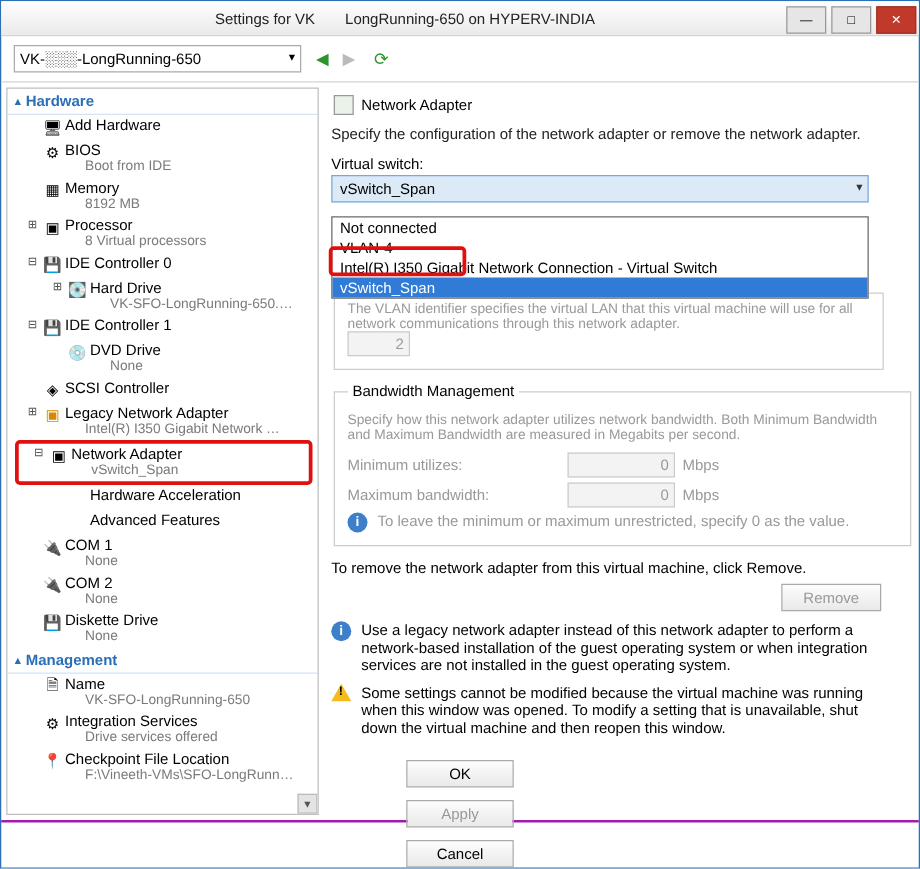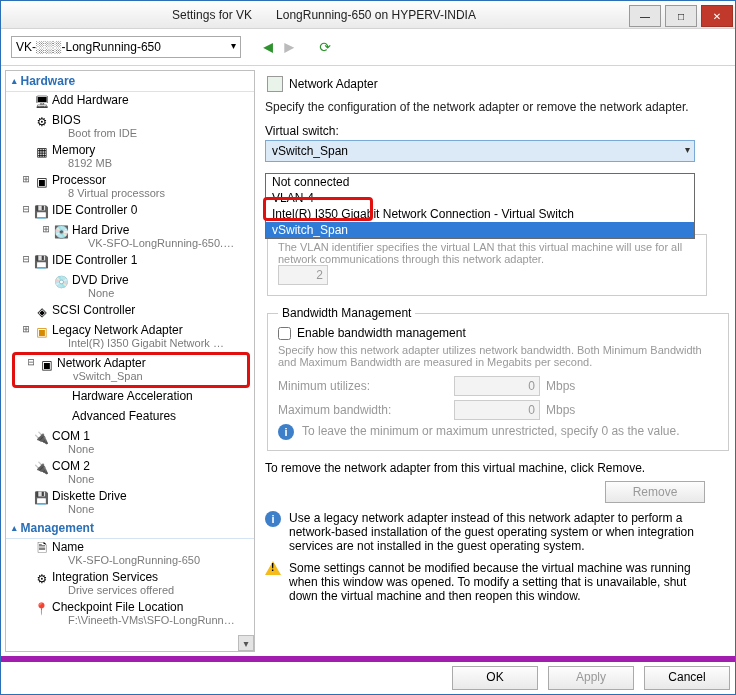--- a/index.html
+++ b/index.html
@@ -5,21 +5,21 @@
   * { box-sizing: border-box; font-family: "Segoe UI", Tahoma, sans-serif; font-size: 12px; }
   body { margin: 0; background: #fff; }
   .window { width: 736px; height: 695px; border: 1px solid #2b6fb6; display: flex; flex-direction: column; background: #fff; }
   .titlebar { height: 28px; background: linear-gradient(#fefefe,#eaeaea); display: flex; align-items: center; border-bottom: 1px solid #d4d4d4;}
   .titlebar .title { flex: 1; text-align: center; color: #222; display:flex; justify-content:center; gap:24px;}
   .winbtns { display: flex; }
   .winbtn { width: 32px; height: 22px; margin: 3px 2px 0 2px; border: 1px solid #999; display:flex; align-items:center; justify-content:center; font-size:10px;}
   .winbtn.min { background:#e6e6e6;}
   .winbtn.max { background:#e6e6e6;}
   .winbtn.close { background:#c0392b; color:#fff; border-color:#a03124;}
-  .toolbar { height: 30px; display:flex; align-items:center; padding: 18px 10px; gap:18px; border-bottom:1px solid #d4d4d4;}
+  .toolbar { height: 30px; display:flex; align-items:center; padding: 18px 10px; gap:8px; border-bottom:1px solid #d4d4d4;}
   .vm-combo { width: 230px; height: 22px; border:1px solid #aaa; background:#fff; display:flex; align-items:center; padding:0 4px; font-size:12px; position:relative;}
   .vm-combo .caret { position:absolute; right:4px; top:3px; font-size:10px;}
   .nav-arrows { display:flex; gap:3px; }
   .nav-arrow { width:18px; height:18px; display:flex; align-items:center; justify-content:center; color:#2e932e; font-weight:bold;}
   .nav-arrow.disabled { color:#bbb;}
   .refresh { width:18px; height:18px; color:#2e932e; font-size:14px; display:flex;align-items:center;justify-content:center;}
   .body { flex:1; display:flex; overflow:hidden; }
   .sidebar { width: 250px; border:1px solid #bfbfbf; margin:4px 0 4px 4px; background:#fff; overflow-y:auto; overflow-x:hidden; position:relative;}
   .main { flex:1; margin:4px 4px 4px 4px; border:0; padding:2px 6px 2px 6px; overflow:hidden;}
   .section-hdr { color:#2b6fb6; font-weight:600; padding: 3px 6px; border-bottom:1px solid #d4e4f5; display:flex; align-items:center; gap:4px;}
@@ -49,23 +49,23 @@
   .chk-row { display:flex; align-items:center; gap:6px; margin-bottom:4px;}
   .num-row { display:flex; align-items:center; gap:6px; margin:4px 0; }
   .num-row .lbl { width:170px;}
   .num-row input { width:86px; text-align:right; padding:2px 4px; border:1px solid #ccc; background:#f3f3f3; color:#999;}
   .num-field { width:50px; border:1px solid #ccc; background:#f3f3f3; text-align:right; padding:2px 4px; color:#999; }
   .info-row { display:flex; gap:8px; margin-top:8px; width:440px;}
   .info-icon { width:16px; height:16px; border-radius:50%; background:#3d7fc9; color:#fff; display:flex;align-items:center;justify-content:center; font-size:11px; font-weight:bold; flex-shrink:0;}
   .warn-icon { width:0; height:0; border-left:8px solid transparent; border-right:8px solid transparent; border-bottom:14px solid #f4bb1b; position:relative; flex-shrink:0;}
   .warn-icon::after { content:"!"; position:absolute; left:-2px; top:1px; font-size:10px; font-weight:bold; color:#000;}
   .btn-row { display:flex; justify-content:flex-end; gap:10px; width:440px; margin-top:6px;}
-  .btn { width:100px; height:22px; border:1px solid #aaa; background:linear-gradient(#fdfdfd,#e9e9e9); text-align:center; line-height:20px;}
+  .btn { width:80px; height:22px; border:1px solid #aaa; background:linear-gradient(#fdfdfd,#e9e9e9); text-align:center; line-height:20px;}
   .btn.disabled { color:#999;}
-  .footer { height:38px; border-top:6px solid #a21caf; display:flex; justify-content:flex-end; align-items:center; gap:10px; padding: 0 5px;}
+  .footer { height:38px; border-top:2px solid #a21caf; display:flex; justify-content:flex-end; align-items:center; gap:10px; padding: 0 5px; flex-direction: column;}
   .footer .btn { width:86px; height:24px;}
   .scroll-arrow { position:absolute; right:0; bottom:0; width:16px; height:16px; background:#e4e4e4; border:1px solid #bbb; font-size:10px; display:flex;align-items:center;justify-content:center; color:#555;}
   input[type=checkbox]{margin:0;}
 </style>
 </head>
 <body>
 
 <div class="window">
 
   <div class="titlebar">
@@ -281,24 +281,20 @@
         <div class="red-highlight"></div>
       </div>
 
       <fieldset class="vlan-group">
         <div class="disabled-text" style="font-size:11px;">The VLAN identifier specifies the virtual LAN that this virtual machine will use for all network communications through this network adapter.</div>
         <input class="num-field" disabled="" value="2" style="">
       </fieldset>
 
       <fieldset class="bw-group" style="margin-top:10px;">
         <legend style="color:#000">Bandwidth Management</legend>
-        <div class="chk-row">
-          <input type="checkbox" style="">
-          <span>Enable bandwidth management</span>
-        </div>
         <div class="disabled-text" style="font-size:11px; margin:4px 0 8px 0;">Specify how this network adapter utilizes network bandwidth. Both Minimum Bandwidth and Maximum Bandwidth are measured in Megabits per second.</div>
         <div class="num-row">
           <span class="lbl disabled-text">Minimum utilizes:</span>
           <input disabled="" value="0" style="">
           <span class="disabled-text">Mbps</span>
         </div>
         <div class="num-row">
           <span class="lbl disabled-text">Maximum bandwidth:</span>
           <input disabled="" value="0" style="">
           <span class="disabled-text">Mbps</span>

